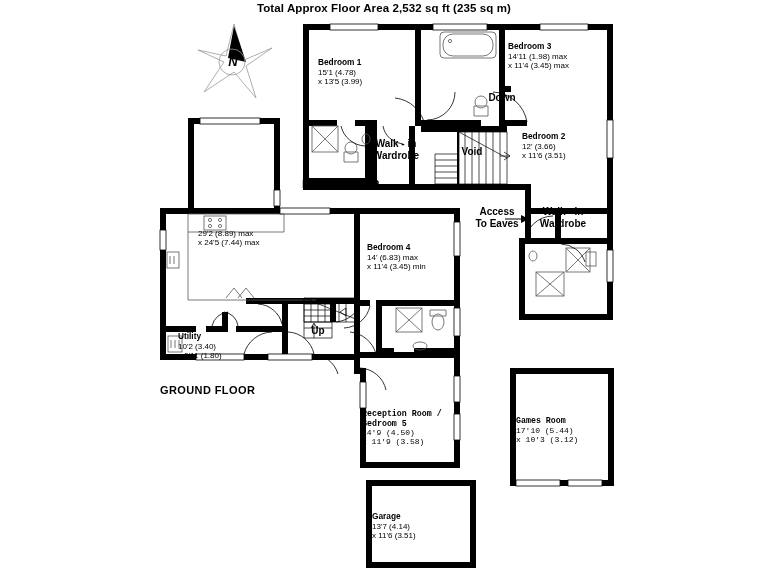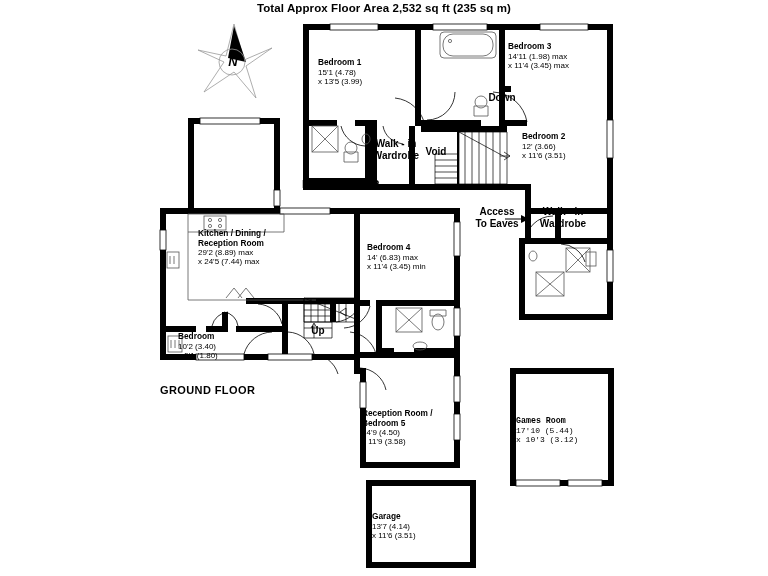--- a/index.html
+++ b/index.html
@@ -280,60 +280,58 @@
     <div class="dm">x 11'4 (3.45) max</div>
   </div>
 
   <div class="room" style="left:522px;top:132px;width:92px;">
     <div class="nm">Bedroom 2</div>
     <div class="dm">12' (3.66)</div>
     <div class="dm">x 11'6 (3.51)</div>
   </div>
 
   <div class="room" style="left:198px;top:229px;width:124px;">
-    <div class="nm">Kitchen / Dining /
-Reception Room</div>
     <div class="dm">29'2 (8.89) max</div>
     <div class="dm">x 24'5 (7.44) max</div>
   </div>
 
   <div class="room" style="left:367px;top:243px;width:92px;">
     <div class="nm">Bedroom 4</div>
     <div class="dm">14' (6.83) max</div>
     <div class="dm">x 11'4 (3.45) min</div>
   </div>
 
   <div class="room" style="left:178px;top:332px;width:80px;">
-    <div class="nm">Bedroom</div>
+    <div class="nm">Utility</div>
     <div class="dm">10'2 (3.40)</div>
-    <div class="dm">x 5'1 (1.80)</div>
-  </div>
-
-  <div class="room" style="left:362px;top:409px;width:96px;">
+    <div class="dm">x 5'11 (1.80)</div>
+  </div>
+
+  <div class="room" style="left:362px;top:409px;width:96px;font-family:Liberation Mono, monospace;">
     <div class="nm">Reception Room /
 Bedroom 5</div>
     <div class="dm">14'9 (4.50)</div>
     <div class="dm">x 11'9 (3.58)</div>
   </div>
 
   <div class="room" style="left:516px;top:416px;width:94px;font-family:Liberation Mono, monospace;">
     <div class="nm">Games Room</div>
     <div class="dm">17'10 (5.44)</div>
     <div class="dm">x 10'3 (3.12)</div>
   </div>
 
   <div class="room" style="left:372px;top:512px;width:100px;">
     <div class="nm">Garage</div>
     <div class="dm">13'7 (4.14)</div>
     <div class="dm">x 11'6 (3.51)</div>
   </div>
 
   <div class="note" style="left:484px;top:92px;width:36px;">Down</div>
   <div class="note" style="left:300px;top:325px;width:36px;">Up</div>
-  <div class="note" style="left:416px;top:146px;width:40px;">Void</div>
+  <div class="note" style="left:452px;top:146px;width:40px;">Void</div>
   <div class="note" style="left:470px;top:206px;width:54px;white-space:pre-line;">Access
 To Eaves</div>
   <div class="note" style="left:368px;top:138px;width:56px;white-space:pre-line;">Walk - in
 Wardrobe</div>
   <div class="note" style="left:533px;top:206px;width:60px;white-space:pre-line;">Walk - in
 Wardrobe</div>
 
   <div style="position:absolute;left:226px;top:54px;width:14px;text-align:center;
               font-size:13px;font-weight:bold;font-style:italic;">N</div>
 

